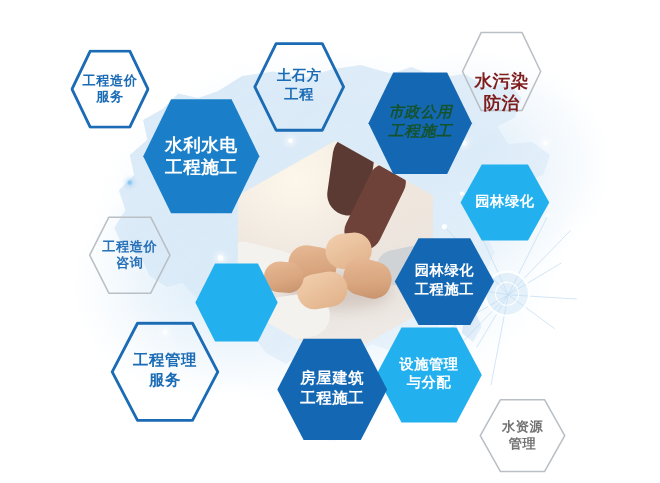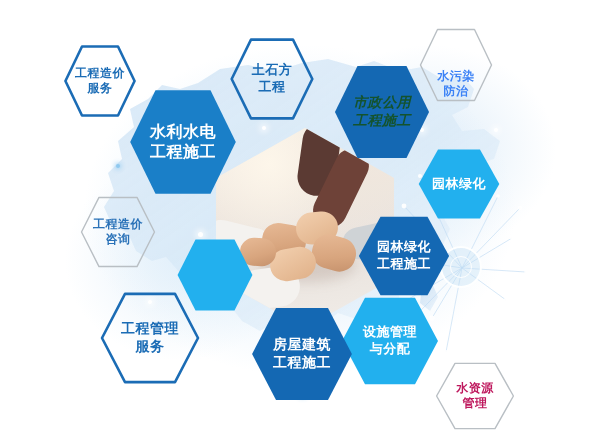--- a/index.html
+++ b/index.html
@@ -248,21 +248,21 @@
         </div>
         <div class="hex-label" style="font-size: 13px; color: rgb(27, 108, 181);">土石方
 工程</div>
       </div>
       <div class="hex ghost" style="left: 419px; top: 28px; width: 74px; height: 74px;">
         <div class="hex-shape">
           <svg viewBox="0 0 100 100" preserveAspectRatio="none" class="hex-svg">
             <polygon points="25,2 75,2 98,50 75,98 25,98 2,50" fill="none" stroke="#b9bfc4" stroke-width="1.4" vector-effect="non-scaling-stroke" stroke-linejoin="round"></polygon>
           </svg>
         </div>
-        <div class="hex-label" style="font-size: 12px; color: #3b82f6; margin-top: 38px;">水污染
+        <div class="hex-label" style="font-size: 16px; color: #7f1d1d; margin-top: 38px;">水污染
 防治</div>
       </div>
       <div class="hex solid" style="left: 333px; top: 64px; width: 98px; height: 96px;">
         <div class="hex-shape">
           <svg viewBox="0 0 100 100" preserveAspectRatio="none" class="hex-svg">
             <polygon points="25,2 75,2 98,50 75,98 25,98 2,50" fill="#1468b3" stroke-linejoin="round"></polygon>
           </svg>
         </div>
         <div class="hex-label" style="font-size: 14px; color: #14532d; font-style: italic;">市政公用
 工程施工</div>
@@ -335,18 +335,18 @@
         </div>
         <div class="hex-label" style="font-size: 14px; color: rgb(255, 255, 255);">房屋建筑
 工程施工</div>
       </div>
       <div class="hex ghost" style="left: 435px; top: 362px; width: 80px; height: 68px;">
         <div class="hex-shape">
           <svg viewBox="0 0 100 100" preserveAspectRatio="none" class="hex-svg">
             <polygon points="25,2 75,2 98,50 75,98 25,98 2,50" fill="none" stroke="#b9bfc4" stroke-width="1.4" vector-effect="non-scaling-stroke" stroke-linejoin="round"></polygon>
           </svg>
         </div>
-        <div class="hex-label" style="font-size: 12px; color: #be185d;">水资源
+        <div class="hex-label" style="font-size: 12px; color: #737373;">水资源
 管理</div>
       </div>
     </div>
 
 </div>
 
 </body></html>

